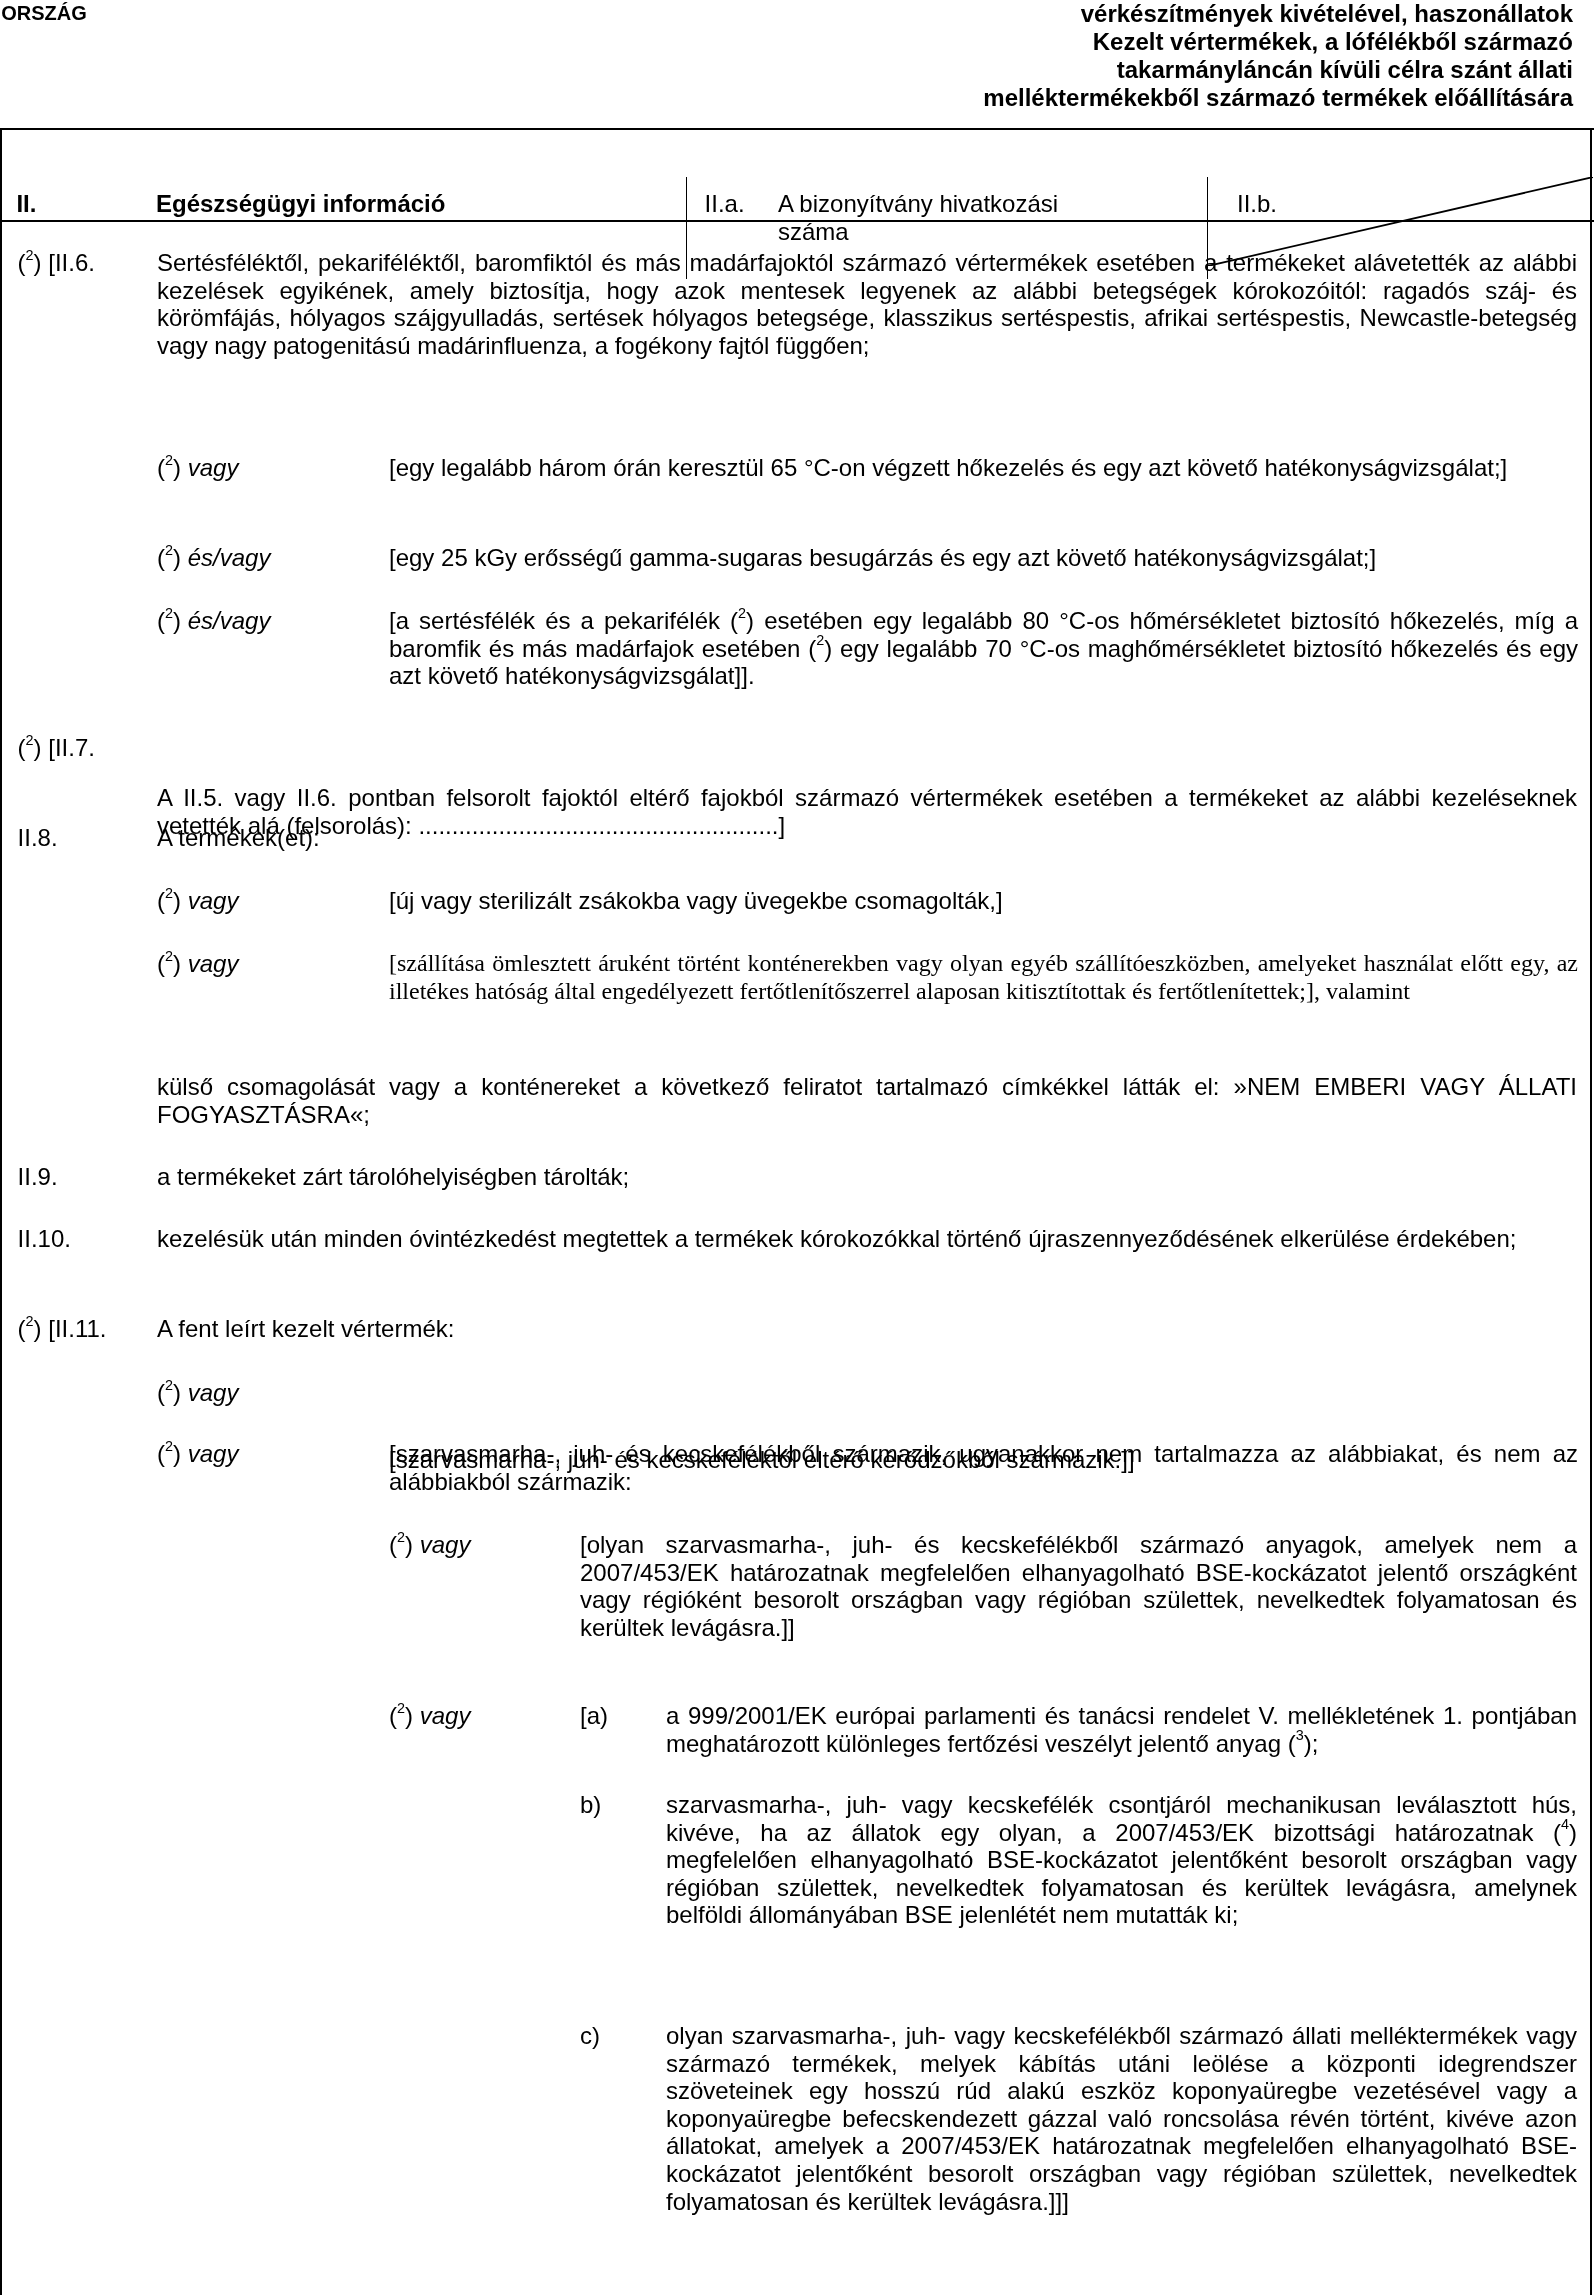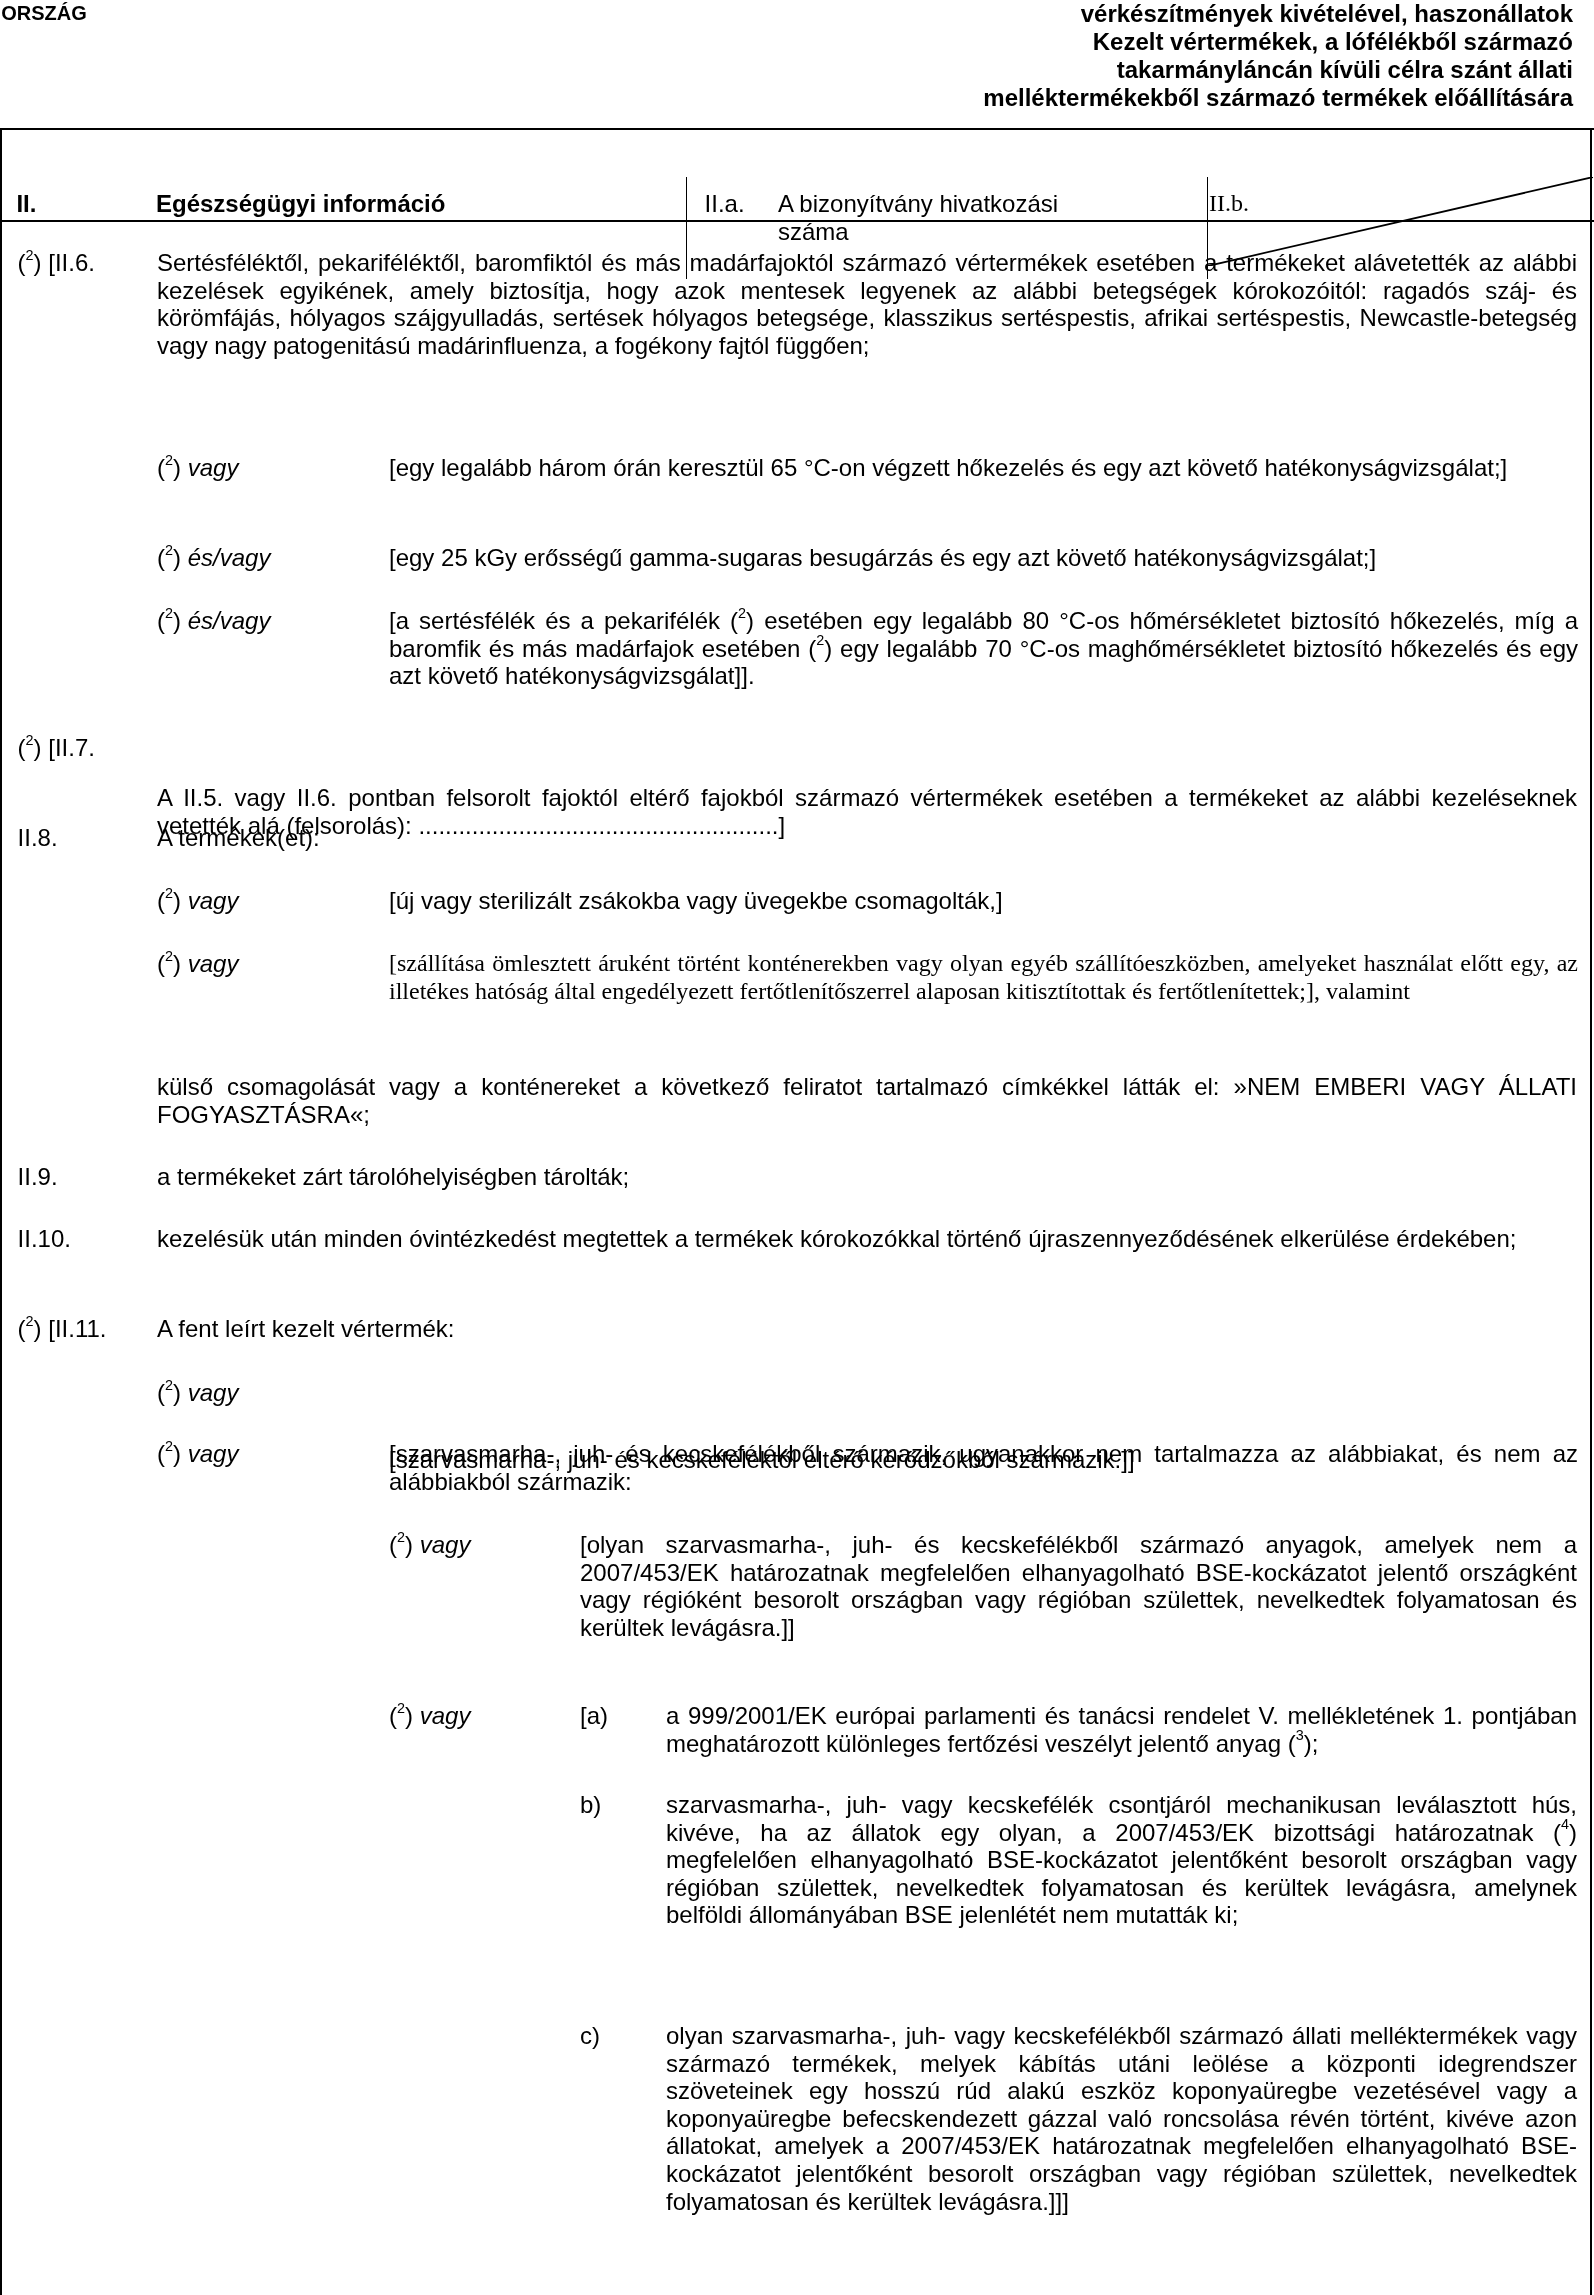--- a/index.html
+++ b/index.html
@@ -13,21 +13,21 @@
   .htable { position:absolute; left:0; top:128px; width:1594px; height:94px;
             border-top:2.3px solid #000; border-bottom:2.3px solid #000; box-sizing:border-box; }
   .hcell { position:absolute; top:0; height:102px; box-sizing:border-box;margin-top:47px; }
   .c1 { left:0; width:687px; }
   .c2 { left:686px; width:521px; border-left:1.8px solid #000; }
   .c3 { left:1207px; width:385px; border-left:1.8px solid #000; }
   .h-num { position:absolute; left:16.4px; top:13px; font-weight:bold; }
   .h-title { position:absolute; left:156px; top:13px; font-weight:bold; }
   .h-iia { position:absolute; left:17.6px; top:13px; }
   .h-iia-text { position:absolute; left:91px; top:13px; width:352px; }
-  .h-iib { position:absolute; left:1px; top:13px;font-family:Liberation Serif, serif; }
+  .h-iib { position:absolute; left:29px; top:13px; }
   .diag { position:absolute; left:0; top:0; width:385px; height:89px; }
   .lbl { position:absolute; white-space:nowrap; }
   .txt { position:absolute; text-align:justify; }
   .txt.last-left { text-align-last:left; }
   sup { font-size:0.6em; line-height:0; position:relative; top:-0.15em; vertical-align:super; }
   i.opt { font-style:italic; }
 </style>
 </head>
 <body>
 

